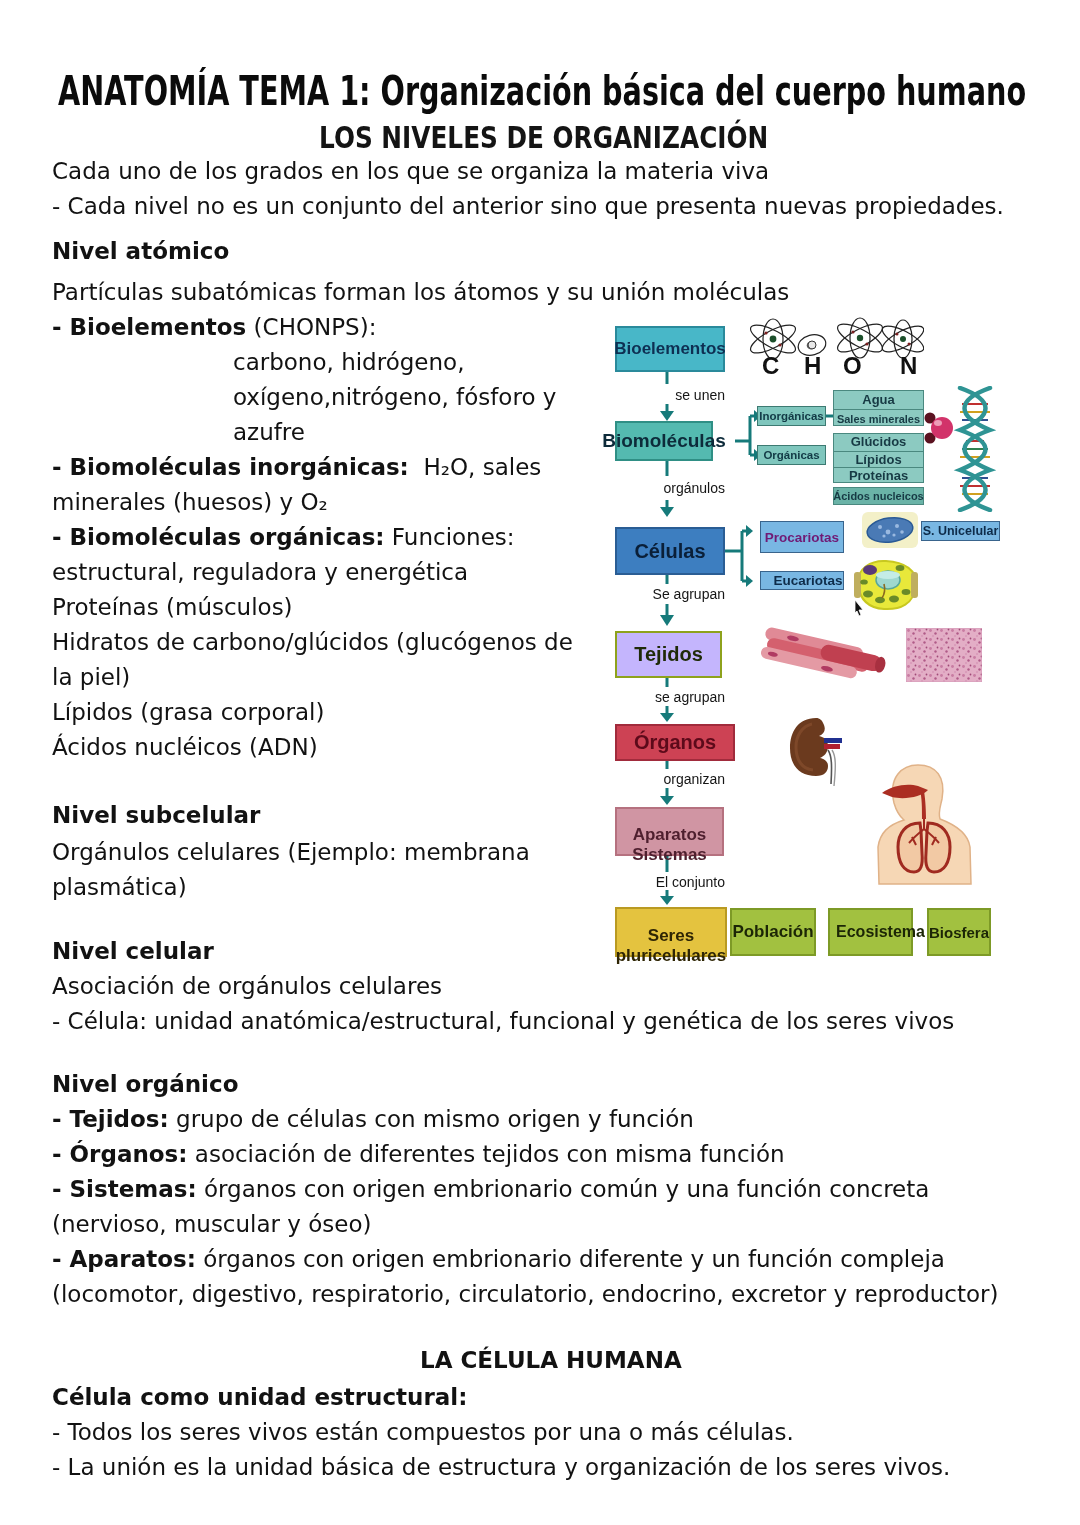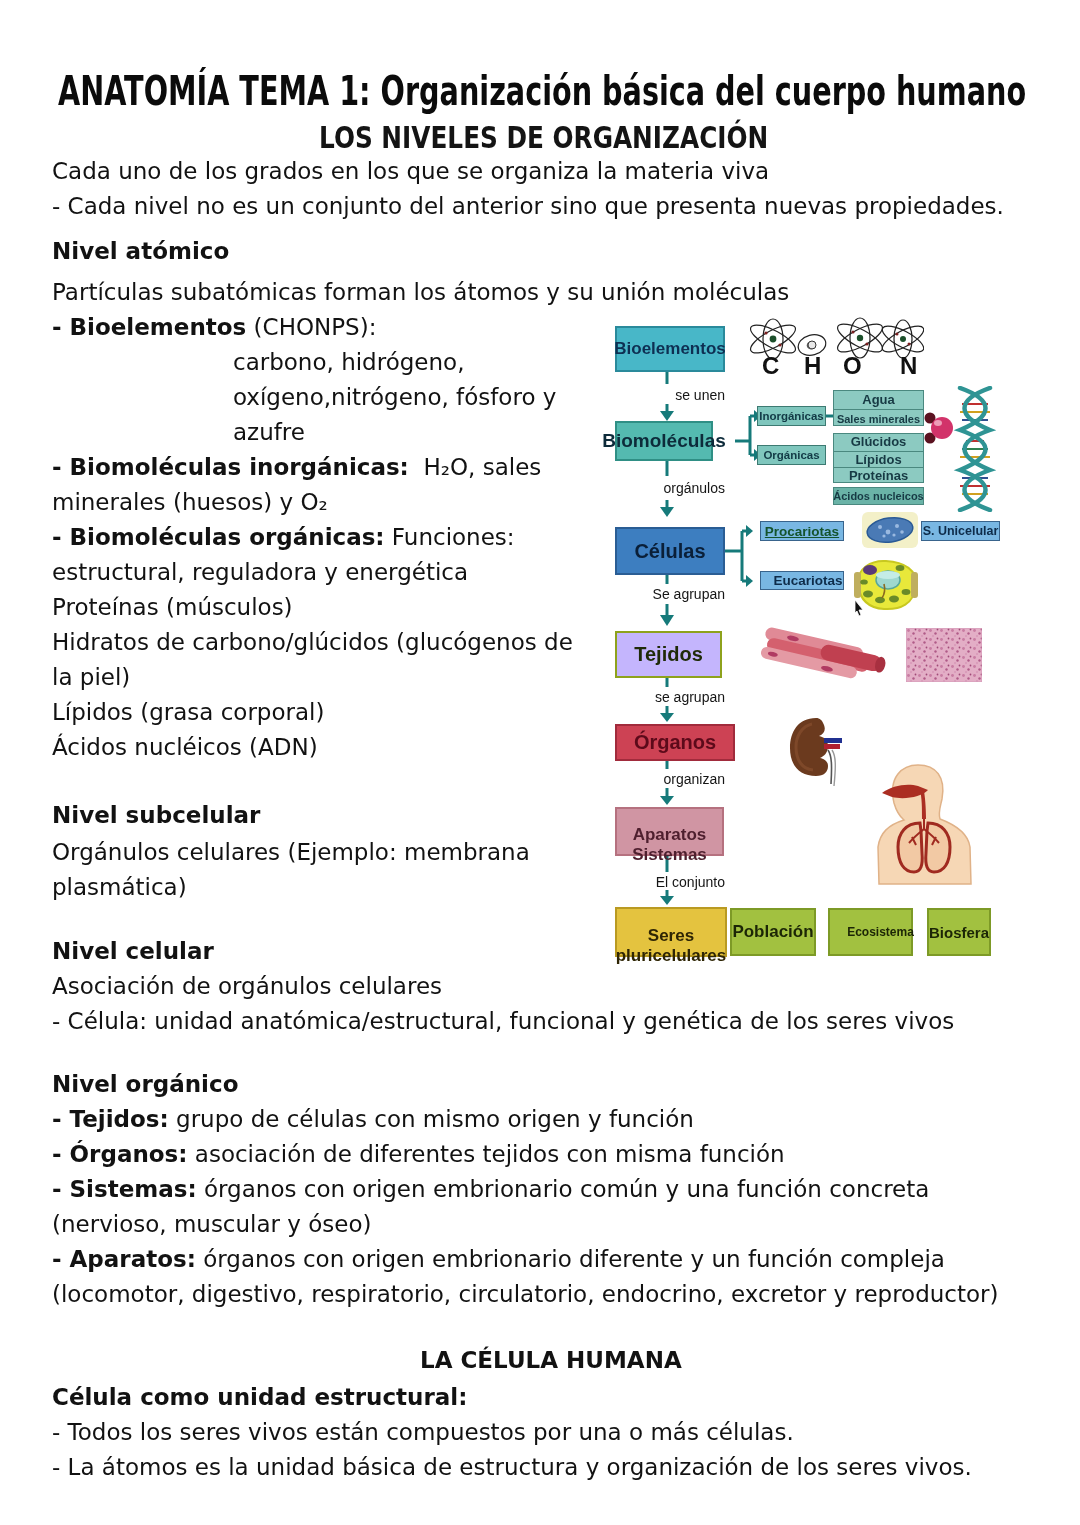--- a/index.html
+++ b/index.html
@@ -29,38 +29,38 @@
           text-align:center; font-weight:bold; font-family:"Liberation Sans","DejaVu Sans",sans-serif; }
   .dbox .two { line-height:1.15;margin-top:27px; }
   #bx-bioelementos { left:15px; top:16px;  width:110px; height:46px; background:#48b7c8; border:2px solid #2a8a9b; color:#0e2f52; font-size:17px; }
   #bx-biomoleculas { left:15px; top:111px; width:98px; height:40px; background:#54bab0; border:2px solid #2f8f85; color:#0d2b3a; font-size:19px; }
   #bx-celulas      { left:15px; top:217px; width:110px; height:48px; background:#3d7ec0; border:2px solid #2a5d94; color:#0a1f38; font-size:20px; }
   #bx-tejidos      { left:15px; top:321px; width:107px; height:47px; background:#c4b5fd; border:2px solid #8ea21c; color:#1f2a08; font-size:20px; }
   #bx-organos      { left:15px; top:414px; width:120px; height:37px; background:#cd4254; border:2px solid #a12b3c; color:#5c0a1a; font-size:20px; }
   #bx-aparatos     { left:15px; top:497px; width:109px; height:49px; background:#d095a3; border:2px solid #b5717f; color:#4e1f2e; font-size:17px; }
   #bx-seres        { left:15px; top:597px; width:112px; height:50px; background:#e4c33f; border:2px solid #b99a22; color:#2e2504; font-size:17px; }
   #bx-poblacion    { left:130px; top:598px; width:86px; height:48px; background:#a2c140; border:2px solid #7d9a26; color:#1c2606; font-size:17px; }
-  #bx-ecosistema   { left:228px; top:598px; width:85px; height:48px; background:#a2c140; border:2px solid #7d9a26; color:#1c2606; font-size:12px;padding-left:20px; }
+  #bx-ecosistema   { left:228px; top:598px; width:85px; height:48px; background:#a2c140; border:2px solid #7d9a26; color:#1c2606; font-size:16px;padding-left:20px; }
   #bx-biosfera     { left:327px; top:598px; width:64px; height:48px; background:#a2c140; border:2px solid #7d9a26; color:#1c2606; font-size:15px; }
 
   .sbox { position:absolute; display:flex; align-items:center; justify-content:center; text-align:left;
           font-family:"Liberation Sans","DejaVu Sans",sans-serif; font-weight:bold; }
   #bx-inorganicas { left:157px; top:96px;  width:69px; height:20px; background:#7fc6bd; border:1px solid #3d7a72; color:#123a46; font-size:11.5px; }
   #bx-organicas   { left:157px; top:135px; width:69px; height:20px; background:#7fc6bd; border:1px solid #3d7a72; color:#123a46; font-size:11.5px; }
   .exbox { position:absolute; left:233px; width:91px; background:#8ccac1; border:1px solid #4a887f; color:#173a44;
            font-family:"Liberation Sans","DejaVu Sans",sans-serif; font-weight:bold; text-align:center; }
   #bx-agua-sales { top:80px; height:36px; }
   #bx-agua-sales .row { height:18px; line-height:18px; font-size:13px; }
   #bx-agua-sales .row + .row { border-top:1px solid #4a887f; font-size:11px; }
   #bx-glucidos { top:123px; height:50px; }
   #bx-glucidos .row { height:16.6px; line-height:16.6px; font-size:13px; }
   #bx-glucidos .row + .row { border-top:1px solid #4a887f; }
   #bx-acidos { top:177px; height:18px; font-size:11px; background:#6ab3a7; display:flex; align-items:center; justify-content:center; white-space:nowrap;text-align:center; }
 
-  #bx-procariotas { left:160px; top:211px; width:84px; height:20px; background:#79b7e3; border:1px solid #39648c; color:#14532d; font-size:13.5px;text-decoration:underline; }
+  #bx-procariotas { left:160px; top:211px; width:84px; height:32px; background:#79b7e3; border:1px solid #39648c; color:#701a75; font-size:13.5px; }
   #bx-eucariotas  { left:160px; top:261px; width:84px; height:19px; background:#79b7e3; border:1px solid #39648c; color:#0e2c4a; font-size:13.5px;padding-left:12px; }
   #bx-unicelular  { left:321px; top:211px; width:79px; height:20px; background:#79b7e3; border:1px solid #39648c; color:#0e2c4a; font-size:12.5px; }
 
   .alabel { position:absolute; left:15px; width:110px; text-align:right; color:#151515;
             font-family:"Liberation Sans","DejaVu Sans",sans-serif; font-size:14px; }
   #al-1 { top:77px; }
   #al-2 { top:170px; }
   #al-3 { top:276px; }
   #al-4 { top:379px; }
   #al-5 { top:461px; }
@@ -107,21 +107,21 @@
   <div class="ln" style="top:1102px"><span class="bold">- Tejidos:</span><span> grupo de células con mismo origen y función</span></div>
   <div class="ln" style="top:1137px"><span class="bold">- Órganos:</span><span> asociación de diferentes tejidos con misma función</span></div>
   <div class="ln" style="top:1172px"><span class="bold">- Sistemas:</span><span> órganos con origen embrionario común y una función concreta</span></div>
   <div class="ln" style="top:1207px">(nervioso, muscular y óseo)</div>
   <div class="ln" style="top:1242px"><span class="bold">- Aparatos:</span><span> órganos con origen embrionario diferente y un función compleja</span></div>
   <div class="ln" style="top:1277px">(locomotor, digestivo, respiratorio, circulatorio, endocrino, excretor y reproductor)</div>
 
   <div class="ln h" style="top:1343px; left:420px">LA CÉLULA HUMANA</div>
   <div class="ln h" style="top:1380px">Célula como unidad estructural:</div>
   <div class="ln" style="top:1415px">- Todos los seres vivos están compuestos por una o más células.</div>
-  <div class="ln" style="top:1450px">- La átomos es la unidad básica de estructura y organización de los seres vivos.</div>
+  <div class="ln" style="top:1450px">- La unión es la unidad básica de estructura y organización de los seres vivos.</div>
 </div>
 
 <div id="diagram">
 
   <svg id="connector-svg" viewBox="0 0 420 660">
     <g stroke="#167a7a" stroke-width="3" fill="none">
 
       <line x1="67" y1="62" x2="67" y2="74"></line>
       <line x1="67" y1="94" x2="67" y2="101"></line>
       <line x1="67" y1="151" x2="67" y2="166"></line>

